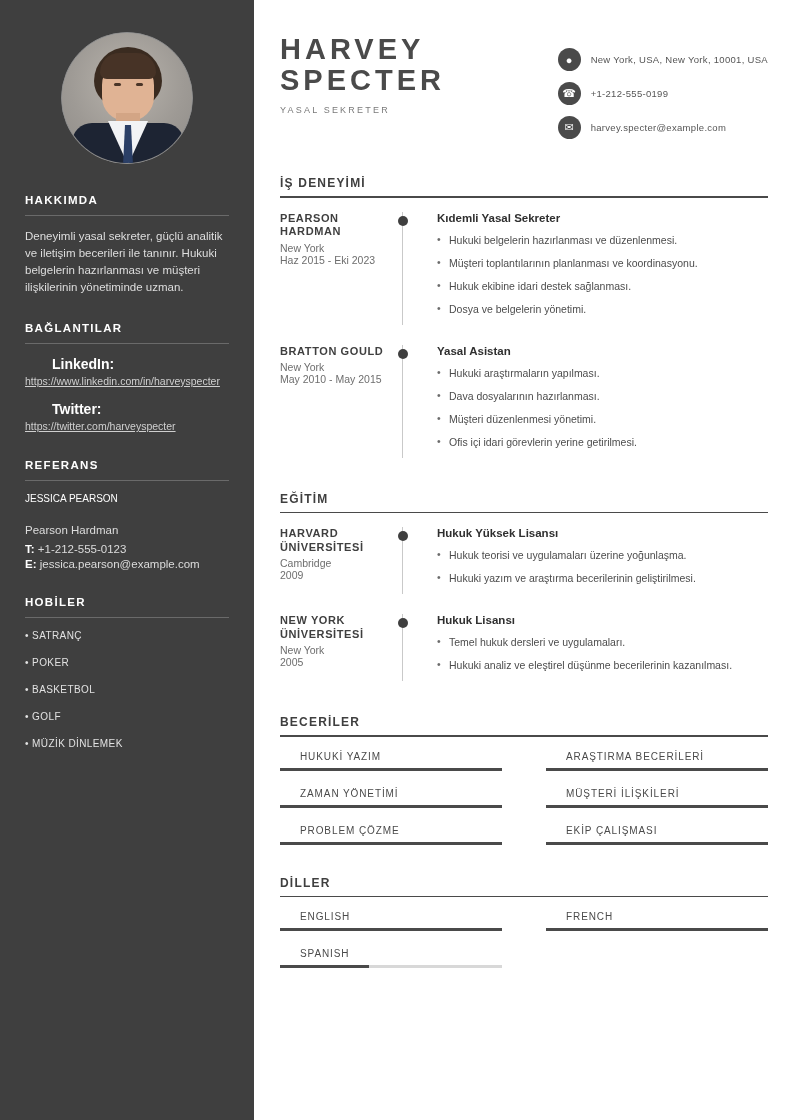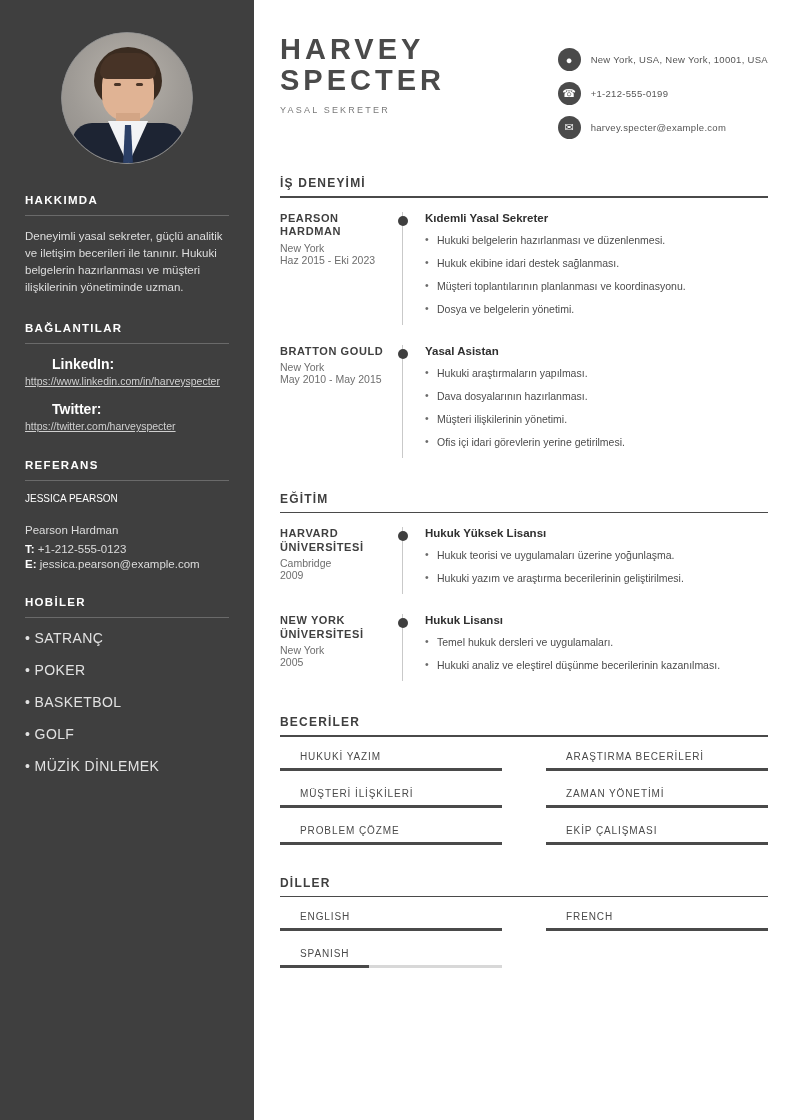--- a/index.html
+++ b/index.html
@@ -91,21 +91,21 @@
     color: #dcdcdc;
     margin-bottom: 7px;
   }
   .ref-line {
     font-size: 11.5px;
     color: #dcdcdc;
     margin-bottom: 3px;
   }
   .ref-line b { color: #ffffff; }
   .hobby {
-    font-size: 14px;
+    font-size: 10px;
     color: #e2e2e2;
     letter-spacing: 0.4px;
     margin-bottom: 16px;
   }
 
   
   .main {
     flex: 1;
     padding: 34px 26px 0 26px;
     position: relative;
@@ -140,21 +140,21 @@
     font-size: 12px; font-weight: bold; letter-spacing: 1.2px;
     color: #3f3f3f; text-transform: uppercase;
   }
   .sec-rule { height: 1.5px; background: #4a4a4a; margin: 6px 0 14px 0; }
 
   .entry { display: flex; margin-bottom: 20px; }
   .entry-left { width: 122px; padding-right: 10px; }
   .e-org { font-size: 11px; font-weight: bold; color: #3f3f3f; letter-spacing: .6px; line-height: 13.5px; text-transform: uppercase; }
   .e-loc { font-size: 10.5px; color: #6e6e6e; margin-top: 3px; }
   .e-date { font-size: 10.5px; color: #6e6e6e; }
-  .entry-right { flex: 1; position: relative; padding-left: 22px; border-left: 1px solid #c9c9c9; }
+  .entry-right { flex: 1; position: relative; padding-left: 34px; border-left: 1px solid #c9c9c9; }
   .e-dot { position: absolute; left: -5.5px; top: 4px; width: 10px; height: 10px; border-radius: 50%; background: #3f3f3f; }
   .e-title { font-size: 11.5px; font-weight: bold; color: #2f2f2f; margin-bottom: 9px; }
   .b-item { font-size: 10.5px; color: #4c4c4c; line-height: 15px; margin-bottom: 8px; padding-left: 12px; position: relative; }
   .b-item:before { content:"•"; position:absolute; left:0; top:-1px; color:#6b6b6b; }
 
   .skills-grid { display: flex; flex-wrap: wrap; justify-content: space-between; }
   .skill { width: 222px; margin-bottom: 17px; }
   .skill-label { font-size: 10px; letter-spacing: .9px; color: #4a4a4a; text-transform: uppercase; margin-bottom: 6px; margin-left: 20px; }
   .bar { height: 3px; background: #d8d8d8; position: relative; }
   .bar > i { position: absolute; left: 0; top: 0; height: 3px; background: #4a4a4a; display: block; }
@@ -261,38 +261,38 @@
       <div class="entry">
         <div class="entry-left">
           <div class="e-org">PEARSON HARDMAN</div>
           <div class="e-loc">New York</div>
           <div class="e-date">Haz 2015 - Eki 2023</div>
         </div>
         <div class="entry-right">
           <span class="e-dot"></span>
           <div class="e-title">Kıdemli Yasal Sekreter</div>
           <div class="b-item">Hukuki belgelerin hazırlanması ve düzenlenmesi.</div>
+          <div class="b-item">Müşteri toplantılarının planlanması ve koordinasyonu.</div>
           <div class="b-item">Hukuk ekibine idari destek sağlanması.</div>
-          <div class="b-item">Müşteri toplantılarının planlanması ve koordinasyonu.</div>
           <div class="b-item">Dosya ve belgelerin yönetimi.</div>
         </div>
       </div>
 
       <div class="entry">
         <div class="entry-left">
           <div class="e-org">BRATTON GOULD</div>
           <div class="e-loc">New York</div>
           <div class="e-date">May 2010 - May 2015</div>
         </div>
         <div class="entry-right">
           <span class="e-dot"></span>
           <div class="e-title">Yasal Asistan</div>
           <div class="b-item">Hukuki araştırmaların yapılması.</div>
           <div class="b-item">Dava dosyalarının hazırlanması.</div>
-          <div class="b-item">Müşteri ilişkilerinin yönetimi.</div>
+          <div class="b-item">Müşteri düzenlenmesi yönetimi.</div>
           <div class="b-item">Ofis içi idari görevlerin yerine getirilmesi.</div>
         </div>
       </div>
     </section>
 
     <div class="spacer-md"></div>
 
     <section>
       <div class="sec-title">EĞİTİM</div>
       <div class="sec-rule"></div>
@@ -338,27 +338,27 @@
               <i style="width:100%"></i>
             </div>
         </div>
         <div class="skill">
           <div class="skill-label">ARAŞTIRMA BECERİLERİ</div>
           <div class="bar">
               <i style="width:100%"></i>
             </div>
         </div>
         <div class="skill">
+          <div class="skill-label">ZAMAN YÖNETİMİ</div>
+          <div class="bar">
+              <i style="width:100%"></i>
+            </div>
+        </div>
+        <div class="skill">
           <div class="skill-label">MÜŞTERİ İLİŞKİLERİ</div>
-          <div class="bar">
-              <i style="width:100%"></i>
-            </div>
-        </div>
-        <div class="skill">
-          <div class="skill-label">ZAMAN YÖNETİMİ</div>
           <div class="bar">
               <i style="width:100%"></i>
             </div>
         </div>
         <div class="skill">
           <div class="skill-label">PROBLEM ÇÖZME</div>
           <div class="bar">
               <i style="width:100%"></i>
             </div>
         </div>

